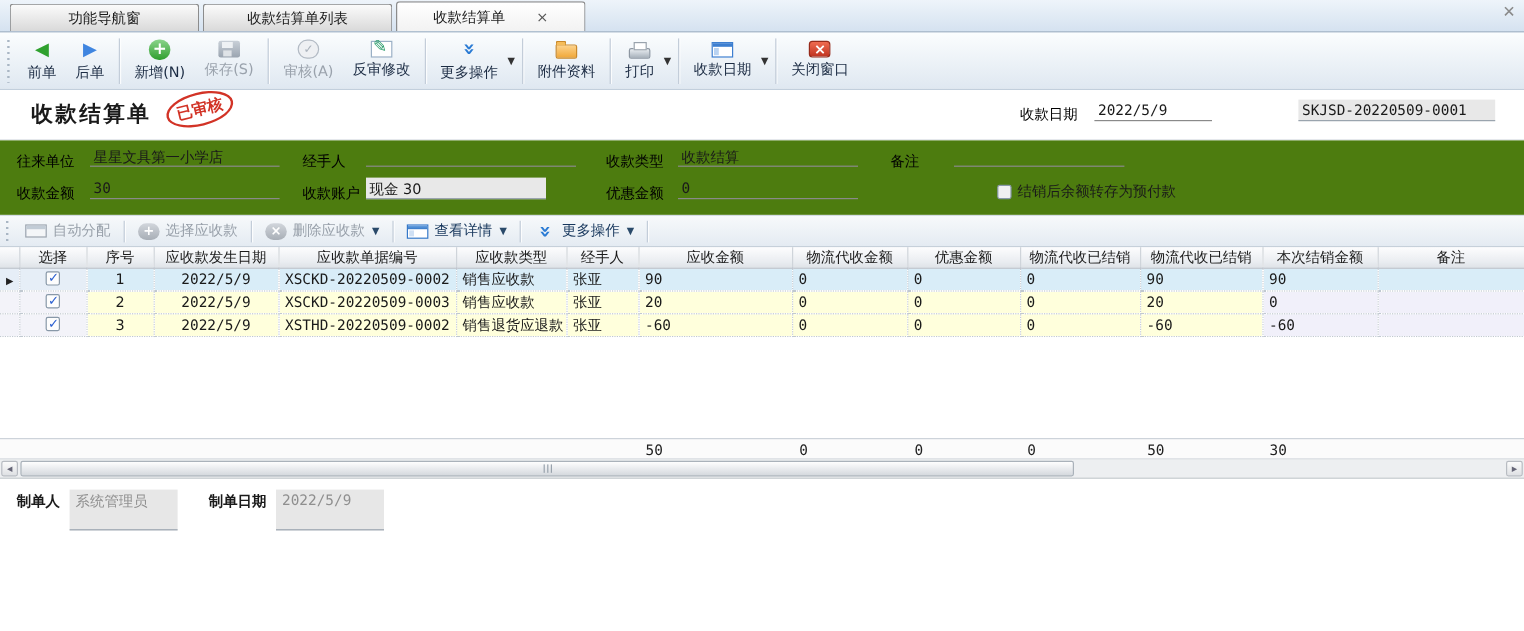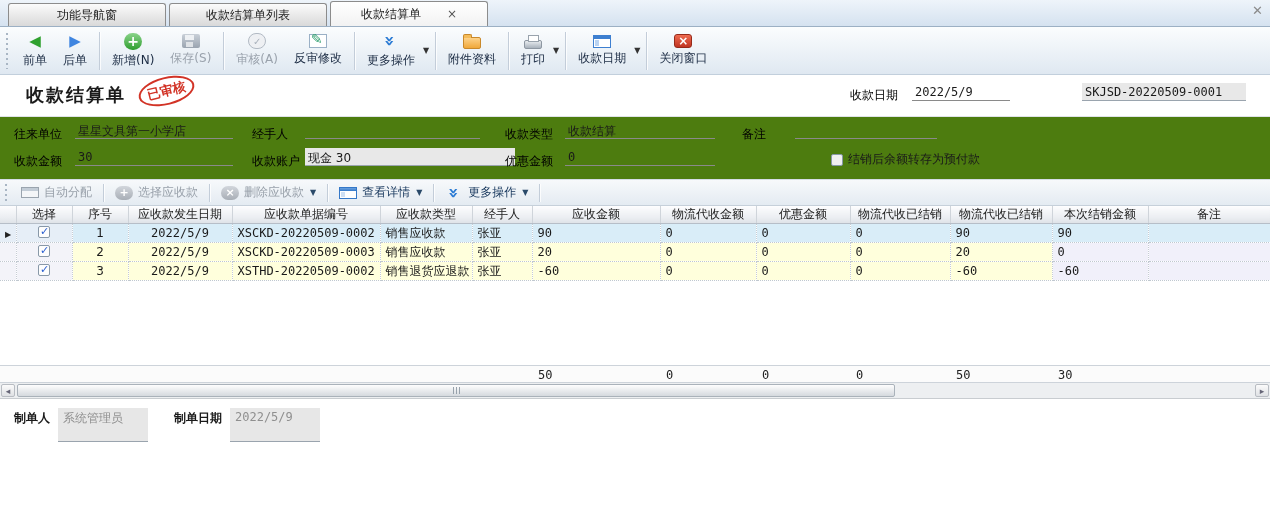--- a/index.html
+++ b/index.html
@@ -249,21 +249,21 @@
   <div class="fld-label r1" style="left:252px;">经手人</div>
   <div class="fld-line r1" style="left:305px; width:175px;"></div>
   <div class="fld-label r1" style="left:505px;">收款类型</div>
   <div class="fld-line r1" style="left:565px; width:150px;">收款结算</div>
   <div class="fld-label r1" style="left:742px;">备注</div>
   <div class="fld-line r1" style="left:795px; width:142px;"></div>
 
   <div class="fld-label r2" style="left:14px;">收款金额</div>
   <div class="fld-line r2 mono" style="left:75px; width:158px;">30</div>
   <div class="fld-label r2" style="left:252px;">收款账户</div>
-  <div class="fld-line r2 fld-box" style="left:305px; width:210px;">现金 30</div>
+  <div class="fld-line r2 fld-box" style="left:305px; width:150px;">现金 30</div>
   <div class="fld-label r2" style="left:505px;">优惠金额</div>
   <div class="fld-line r2 mono" style="left:565px; width:150px;">0</div>
   <div class="form-check">
     <span class="cb unchecked"></span>
     <span>结销后余额转存为预付款</span>
   </div>
 </div>
 
 <div class="sub">
   <div class="sgrip"></div>

